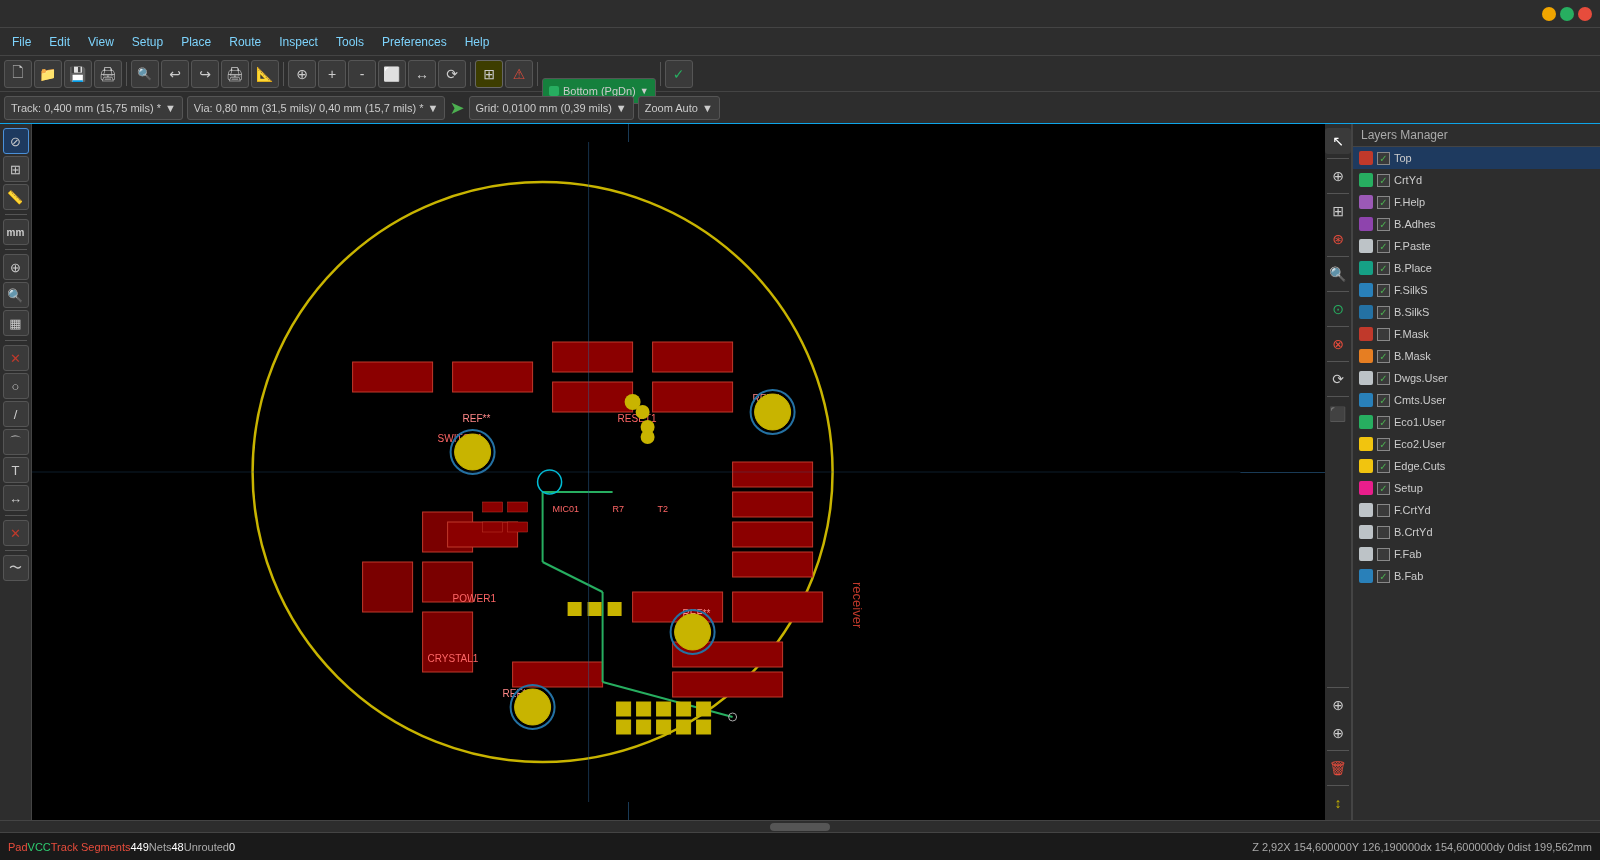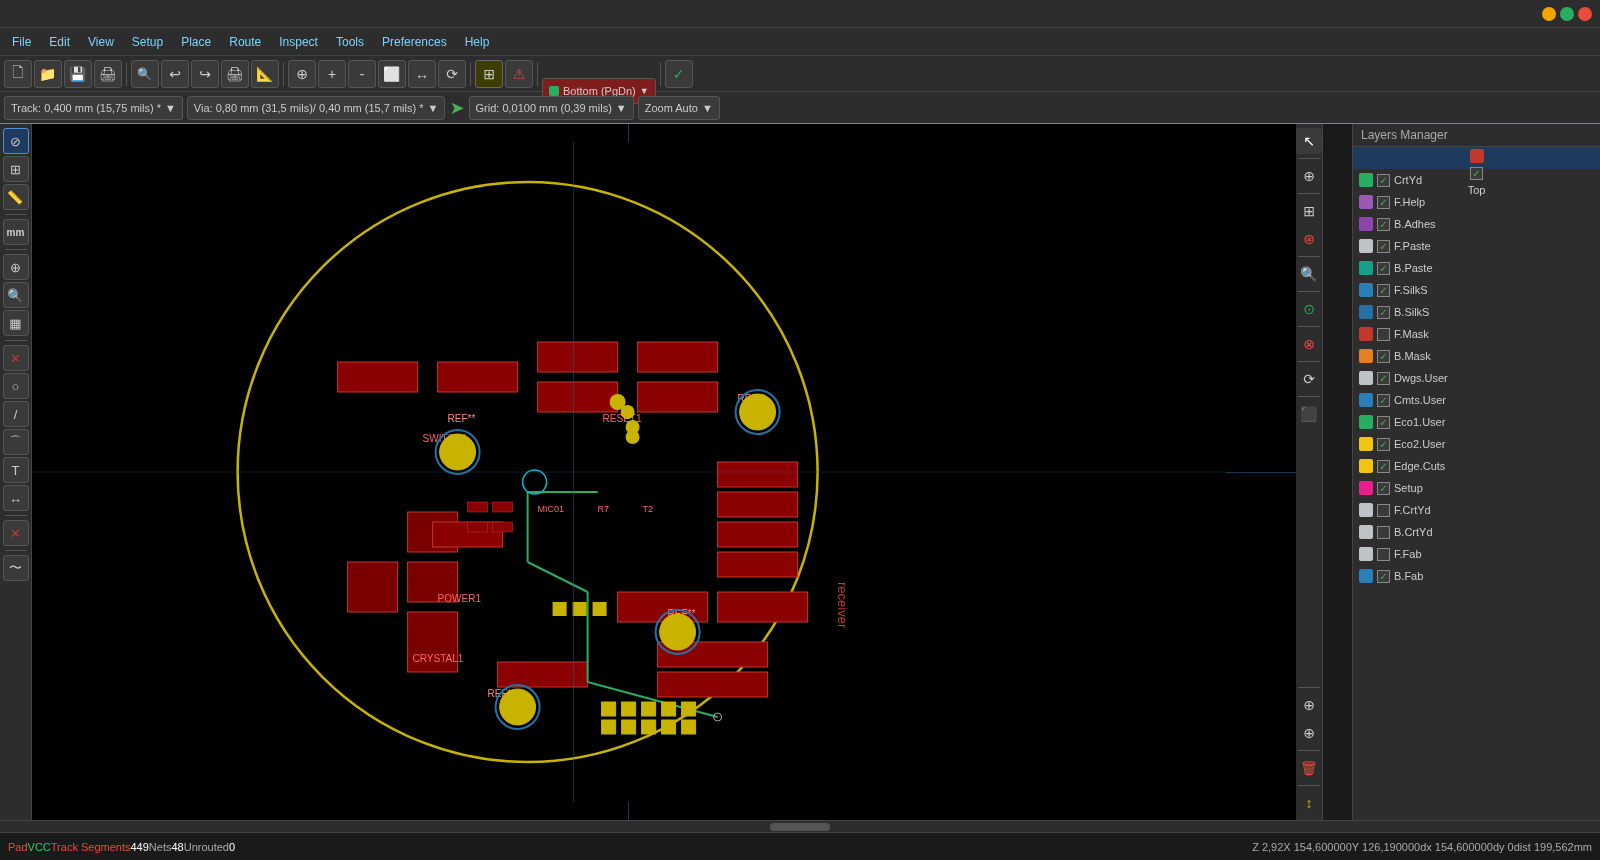--- a/index.html
+++ b/index.html
@@ -24,21 +24,21 @@
     #toolbar {
       height: 36px; background: #2d2d2d; display: flex; align-items: center; padding: 0 4px;
       border-bottom: 1px solid #444; gap: 2px;
     }
     .tb-btn {
       width: 28px; height: 28px; background: #3a3a3a; border: 1px solid #555; border-radius: 3px;
       cursor: pointer; display: flex; align-items: center; justify-content: center; font-size: 14px; color: #ccc;
     }
     .tb-sep { width: 1px; height: 24px; background: #555; margin: 0 2px; }
     .tb-dropdown {
-      height: 26px; background: #7f1d1d; border: 1px solid #555; border-radius: 3px;
+      height: 26px; background: #15803d; border: 1px solid #555; border-radius: 3px;
       color: #ccc; padding: 0 6px; font-size: 11px; cursor: pointer; display: flex; align-items: center; gap: 4px; margin-top: 34px;
     }
     .tb-dropdown .dd-arrow { font-size: 9px; }
 
     
     #toolbar2 {
       height: 32px; background: #2d2d2d; display: flex; align-items: center; padding: 0 4px;
       border-bottom: 1px solid #0ea5e9; gap: 4px;
     }
     .tb2-select {
@@ -62,41 +62,41 @@
     .side-sep { width: 22px; height: 1px; background: #555; margin: 2px 0; }
 
     
     #canvas-area {
       flex: 1; background: #000; position: relative; overflow: hidden;
     }
 
     
     #right-panel {
       width: 280px; background: #2d2d2d; border-left: 1px solid #444;
-      display: flex; flex-direction: column; margin-left: 29px;
+      display: flex; flex-direction: column;
     }
 
     
     #layers-manager { flex: 1; overflow-y: auto; }
     #layers-title {
       padding: 4px 8px; font-size: 12px; color: #aaa; background: #2d2d2d;
       border-bottom: 1px solid #444;
     }
     #layers-tabs { display: flex; border-bottom: 1px solid #444; }
     .layers-tab {
       padding: 4px 12px; font-size: 12px; cursor: pointer; color: #aaa;
       border-bottom: 2px solid transparent;
     }
     .layers-tab.active { color: #fff; border-bottom: 2px solid #4a90d9; }
 
     .layer-row {
       display: flex; align-items: center; padding: 2px 6px; gap: 4px;
       cursor: pointer; height: 22px;
     }
-    .layer-row.selected { background: #1e3a5f; flex-direction: column; }
+    .layer-row.selected { background: #1e3a5f; }
     .layer-color { width: 14px; height: 14px; border-radius: 2px; flex-shrink: 0; }
     .layer-name { font-size: 11px; color: #ccc; flex: 1; }
 
     
     #statusbar {
       height: 28px; background: #1a1a1a; border-top: 1px solid #444;
       display: flex; align-items: center; padding: 0 8px; font-size: 11px; color: #aaa; gap: 0;
     }
     .status-red { color: #e74c3c; }
     .status-cyan { color: #2ecc71; }
@@ -402,21 +402,21 @@
             <span class="layer-name">B.Adhes</span>
           </div>
           <div class="layer-row">
             <div class="layer-color" style="background: rgb(189, 195, 199);"></div>
             <div class="cb checked"></div>
             <span class="layer-name">F.Paste</span>
           </div>
           <div class="layer-row">
             <div class="layer-color" style="background: rgb(22, 160, 133);"></div>
             <div class="cb checked"></div>
-            <span class="layer-name">B.Paste</span>
+            <span class="layer-name">B.Place</span>
           </div>
           <div class="layer-row">
             <div class="layer-color" style="background: rgb(41, 128, 185);"></div>
             <div class="cb checked"></div>
             <span class="layer-name">F.SilkS</span>
           </div>
           <div class="layer-row">
             <div class="layer-color" style="background: rgb(36, 113, 163);"></div>
             <div class="cb checked"></div>
             <span class="layer-name">B.SilkS</span>

